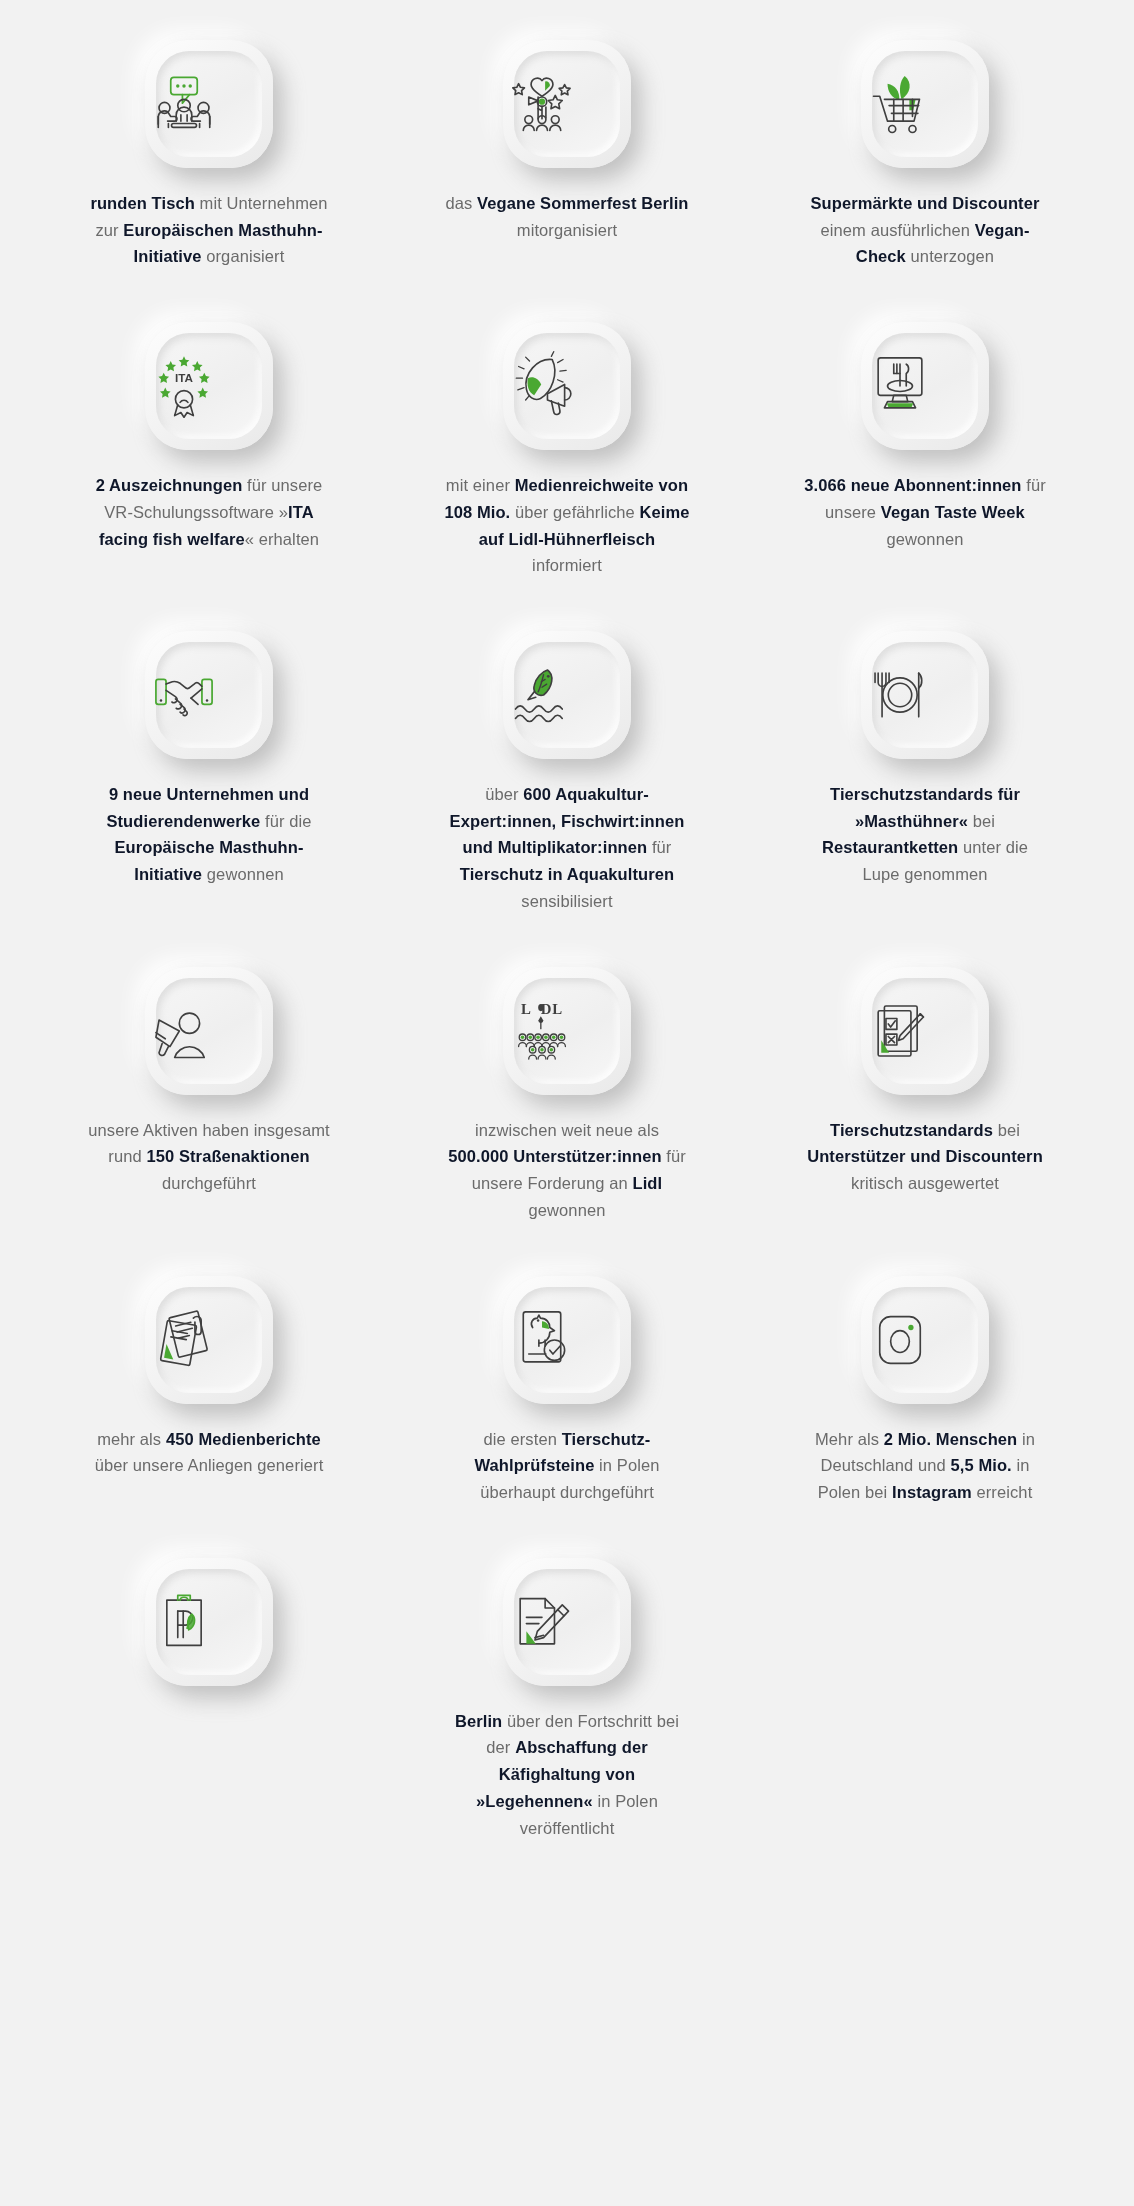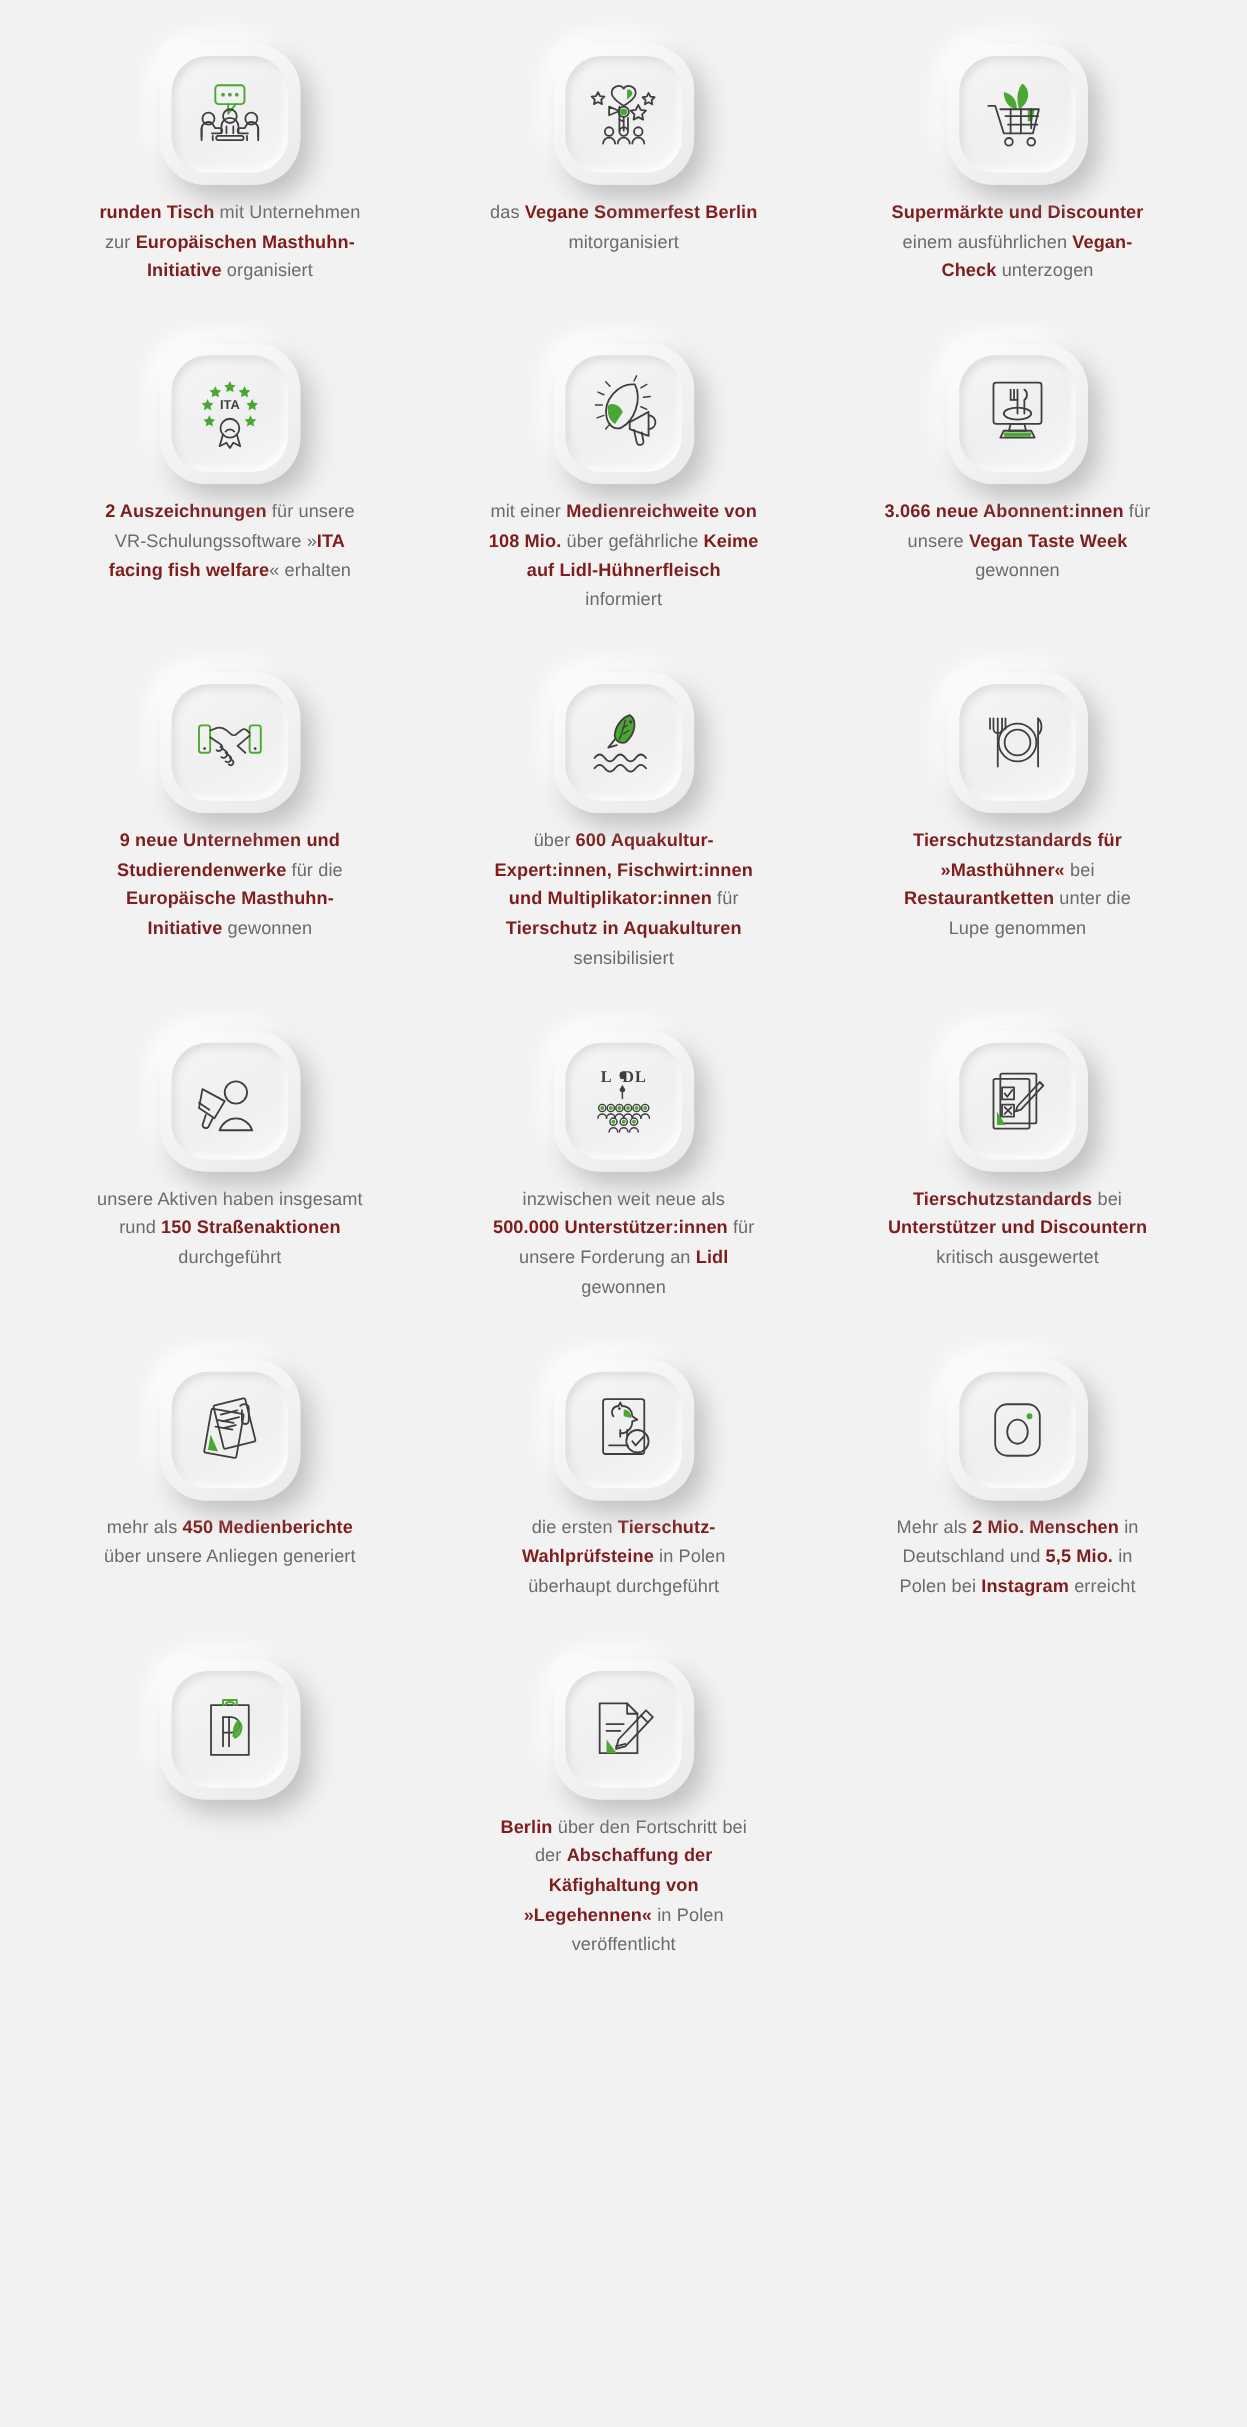--- a/index.html
+++ b/index.html
@@ -32,22 +32,22 @@
     position: relative;
     width: 128px;
     height: 128px;
     border-radius: 42px;
     background: linear-gradient(145deg, #fdfdfd, #e9e9e9);
     box-shadow:
       10px 12px 22px rgba(176,176,176,0.75),
       -10px -10px 20px rgba(255,255,255,0.95);
     display: flex;
     align-items: center;
-    justify-content: center;
-    margin-bottom: 12px;
+    justify-content: flex-start;
+    margin-bottom: 22px;
   }
   .icon-tile::before {
     content:"";
     position:absolute;
     inset: 11px;
     border-radius: 33px;
     background: linear-gradient(150deg, #f6f6f6 0%, #efefef 55%, #f7f7f7 100%);
     box-shadow:
       inset 3px 4px 7px rgba(180,180,180,0.35),
       inset -3px -3px 6px rgba(255,255,255,0.9);
@@ -64,21 +64,21 @@
     max-width: 255px;
     text-align: center;
     font-size: 16.5px;
     line-height: 1.62;
     color: #6b6b6b;
     font-weight: 400;
     letter-spacing: 0.1px;
     padding: 0 4px;
   }
   .caption b {
-    color: #7f1d1d;
+    color: #0f172a;
     font-weight: 700;
   }
   
   .ln { fill:none; stroke:#3f3f3f; stroke-width:2.1; stroke-linecap:round; stroke-linejoin:round; }
   .ln-thin { fill:none; stroke:#3f3f3f; stroke-width:1.7; stroke-linecap:round; stroke-linejoin:round; }
   .gr { fill:none; stroke:#4aa832; stroke-width:2.2; stroke-linecap:round; stroke-linejoin:round; }
   .gfill { fill:#4aa832; stroke:none; }
   .dfill { fill:#3f3f3f; stroke:none; }
 </style>
 </head>

